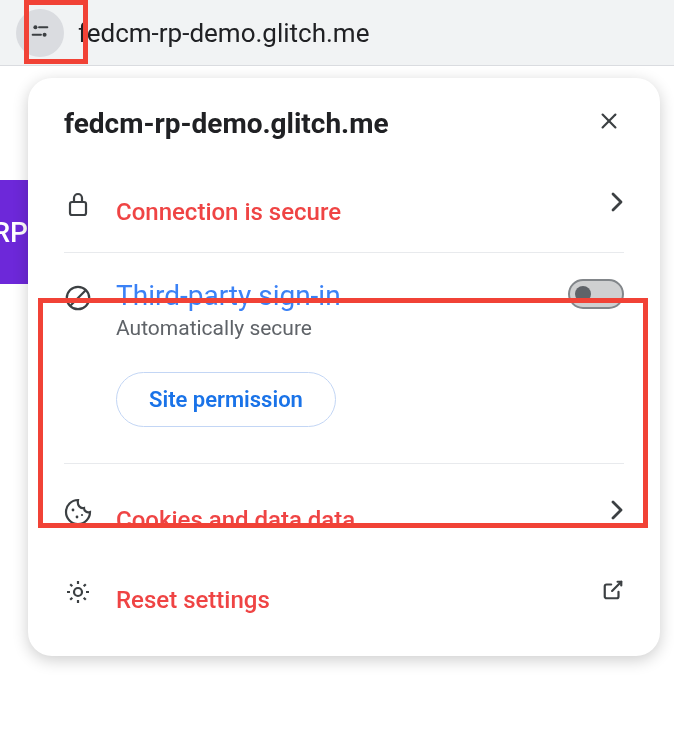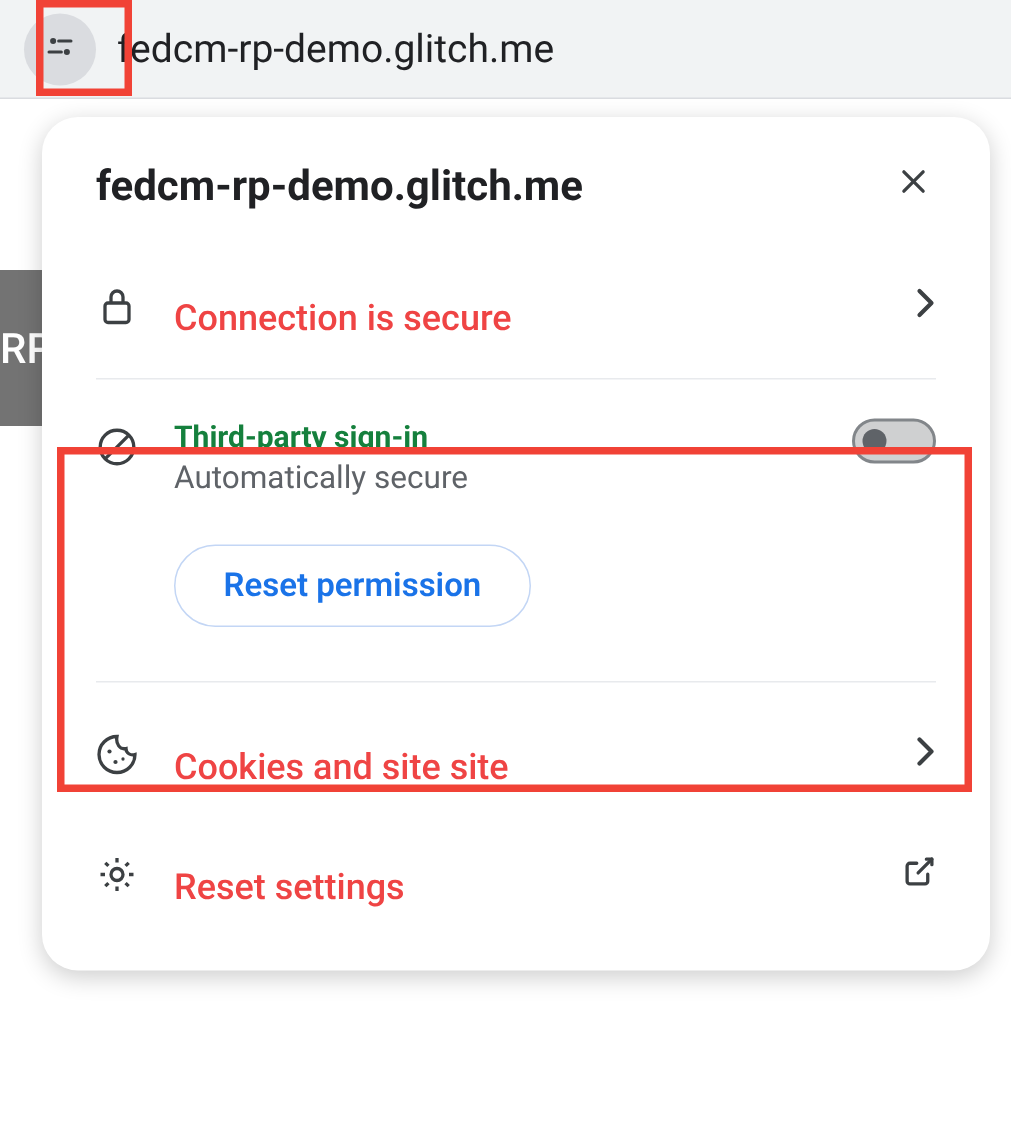--- a/index.html
+++ b/index.html
@@ -46,24 +46,24 @@
       z-index: 5;
     }
     
     
     .green-stripe {
       position: absolute;
       top: 180px;
       left: 0;
       width: 28px;
       height: 104px;
-      background: #737373;
-      display: flex;
-      align-items: center;
-      justify-content: flex-start;
+      background: #6d28d9;
+      display: flex;
+      align-items: center;
+      justify-content: flex-end;
       color: #fff;
       font-size: 28px;
       font-weight: 500;
       z-index: 0;
     }
     
     
     .popup {
       position: absolute;
       top: 78px;
@@ -129,23 +129,23 @@
     }
     .tps-header {
       display: flex;
       align-items: flex-start;
     }
     .tps-texts {
       margin-left: 24px;
       flex: 1;
     }
     .tps-title {
-      font-size: 20px;
-      color: #15803d;
-      font-weight: 700;
+      font-size: 28px;
+      color: #3b82f6;
+      font-weight: 400;
     }
     .tps-subtitle {
       font-size: 21px;
       color: #5f6368;
       margin-top: 4px;
     }
     .toggle {
       width: 56px;
       height: 30px;
       border-radius: 15px;
@@ -254,35 +254,35 @@
         </svg>
       </span>
       <div class="tps-texts">
         <div class="tps-title">Third-party sign-in</div>
         <div class="tps-subtitle">Automatically secure</div>
       </div>
       <div class="toggle">
         <div class="toggle-knob"></div>
       </div>
     </div>
-    <div class="reset-btn">Reset permission</div>
+    <div class="reset-btn">Site permission</div>
   </div>
 
   <div class="divider"></div>
 
   <div class="row">
     <span class="row-icon">
       <svg width="28" height="28" viewBox="0 0 28 28" fill="none" stroke="#3c4043" stroke-width="2.2">
         <path d="M14 2 a12 12 0 1 0 12 12 c-3 1 -6 -1 -6 -4 c-4 1 -7 -3 -6 -8 z"></path>
         <circle cx="9" cy="12" r="1.4" fill="#3c4043" stroke="none"></circle>
         <circle cx="13" cy="19" r="1.4" fill="#3c4043" stroke="none"></circle>
         <circle cx="18" cy="17" r="1.1" fill="#3c4043" stroke="none"></circle>
       </svg>
     </span>
-    <span class="row-label">Cookies and site site</span>
+    <span class="row-label">Cookies and data data</span>
     <span class="row-trailing">
       <svg width="14" height="22" viewBox="0 0 14 22" fill="none" stroke="#3c4043" stroke-width="2.8" stroke-linecap="round" stroke-linejoin="round">
         <polyline points="3,3 11,11 3,19"></polyline>
       </svg>
     </span>
   </div>
 
   <div class="row">
     <span class="row-icon">
       <svg width="28" height="28" viewBox="0 0 28 28" fill="none" stroke="#3c4043" stroke-width="2.2">

